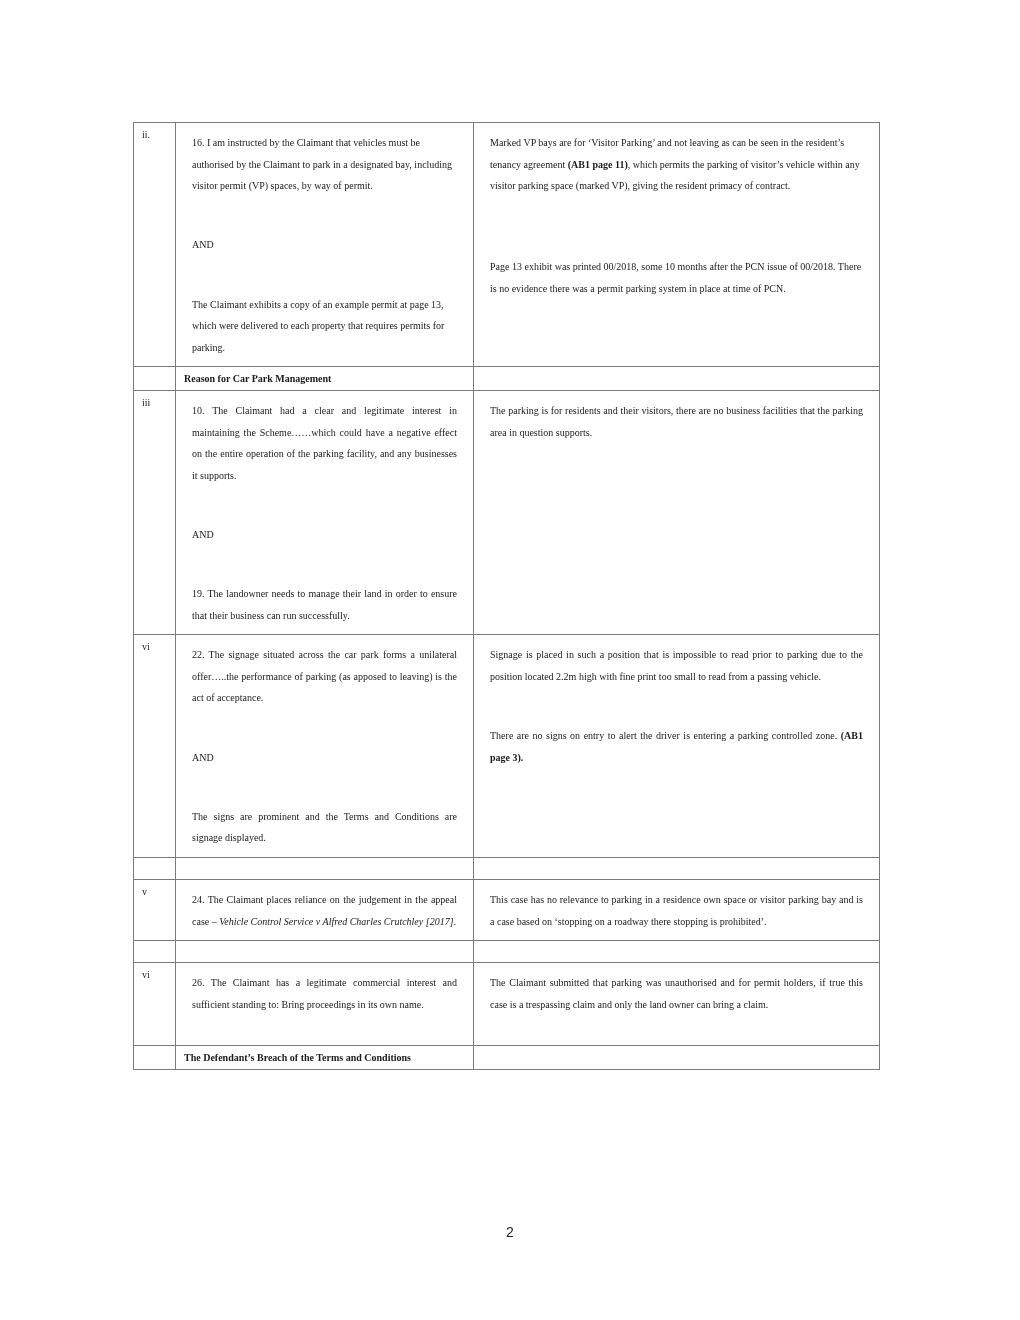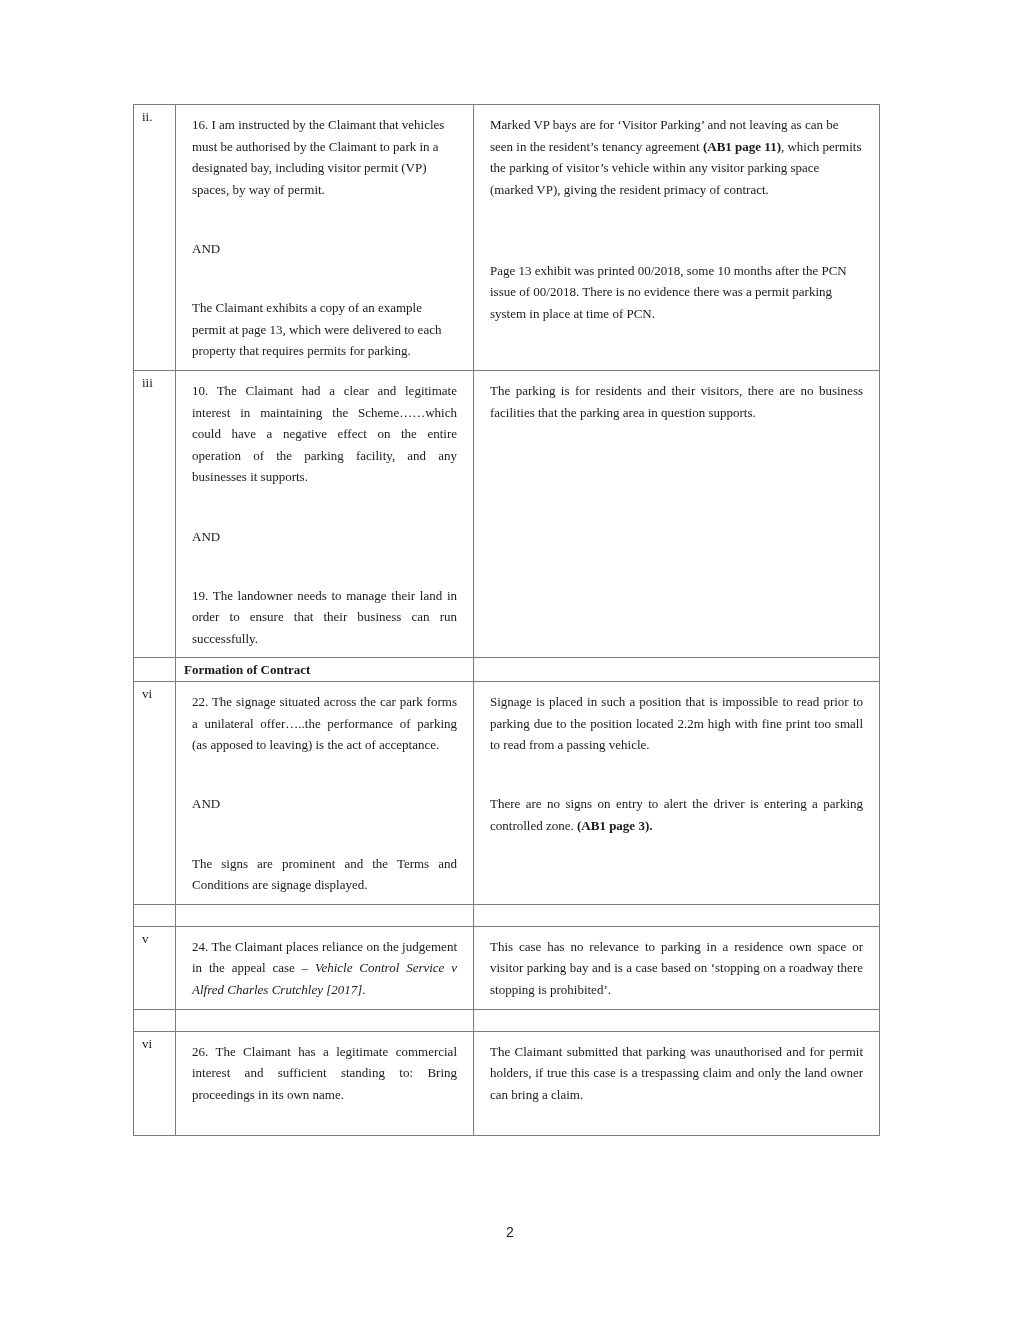--- a/index.html
+++ b/index.html
@@ -1,21 +1,21 @@
 <!DOCTYPE html>
 <html><head>
 <meta charset="utf-8">
 <style>
   html, body { margin: 0; padding: 0; background: #ffffff; }
   body { width: 1020px; height: 1320px; position: relative; font-family: "Liberation Serif", serif; color: #1a1a1a; }
   .page { position: absolute; left: 0; top: 0; width: 1020px; height: 1320px; background: #fff; }
   table.doc-table {
-    position: absolute; left: 133px; top: 104px; width: 746px;
+    position: absolute; left: 133px; top: 122px; width: 746px;
     border-collapse: collapse; table-layout: fixed;
-    font-size: 13px; line-height: 21.6px;
+    font-size: 10px; line-height: 21.6px;
   }
   table.doc-table td {
     border: 1px solid #7a7a7a; vertical-align: top; padding: 1px 8px 0 8px;
   }
   col.c1 { width: 42px; }
   col.c2 { width: 298px; }
   col.c3 { width: 406px; }
   td.num { padding-left: 9px; }
   .para { margin: 8px; }
   .gap { height: 21.6px; }
@@ -51,40 +51,40 @@
           <p class="para">The Claimant exhibits a copy of an example permit at page 13, which were delivered to each property that requires permits for parking.</p>
         </td>
         <td>
           <p class="para"><span>Marked VP bays are for ‘Visitor Parking’ and not leaving as can be seen in the resident’s tenancy agreement </span><span class="bold">(AB1 page 11)</span><span>, which permits the parking of visitor’s vehicle within any visitor parking space (marked VP), giving the resident primacy of contract.</span></p>
           <div class="gap"></div>
           <div class="gap"></div>
           <p class="para">Page 13 exhibit was printed 00/2018, some 10 months after the PCN issue of 00/2018. There is no evidence there was a permit parking system in place at time of PCN.</p>
         </td>
       </tr>
 
+      <tr>
+        <td></td>
+        <td class="heading-cell">Reason for Car Park Management</td>
+        <td></td>
+      </tr>
 
       <tr>
         <td class="num">iii</td>
         <td class="justify">
           <p class="para">10. The Claimant had a clear and legitimate interest in maintaining the Scheme……which could have a negative effect on the entire operation of the parking facility, and any businesses it supports.</p>
           <div class="gap"></div>
           <p class="para">AND</p>
           <div class="gap"></div>
           <p class="para">19. The landowner needs to manage their land in order to ensure that their business can run successfully.</p>
         </td>
         <td class="justify">
           <p class="para">The parking is for residents and their visitors, there are no business facilities that the parking area in question supports.</p>
         </td>
       </tr>
 
-      <tr>
-        <td></td>
-        <td class="heading-cell">Formation of Contract</td>
-        <td></td>
-      </tr>
 
       <tr>
         <td class="num">vi</td>
         <td class="justify">
           <p class="para">22. The signage situated across the car park forms a unilateral offer…..the performance of parking (as apposed to leaving) is the act of acceptance.</p>
           <div class="gap"></div>
           <p class="para">AND</p>
           <div class="gap"></div>
           <p class="para">The signs are prominent and the Terms and Conditions are signage displayed.</p>
         </td>
@@ -121,17 +121,22 @@
         <td class="num">vi</td>
         <td class="justify">
           <p class="para">26. The Claimant has a legitimate commercial interest and sufficient standing to: Bring proceedings in its own name.</p>
           <div class="gap"></div>
         </td>
         <td class="justify">
           <p class="para">The Claimant submitted that parking was unauthorised and for permit holders, if true this case is a trespassing claim and only the land owner can bring a claim.</p>
         </td>
       </tr>
 
+      <tr>
+        <td></td>
+        <td class="heading-cell justify">The Defendant’s Breach of the Terms and Conditions</td>
+        <td></td>
+      </tr>
     </tbody>
   </table>
 
   <div class="page-number">2</div>
 </div>
 
 </body></html>

